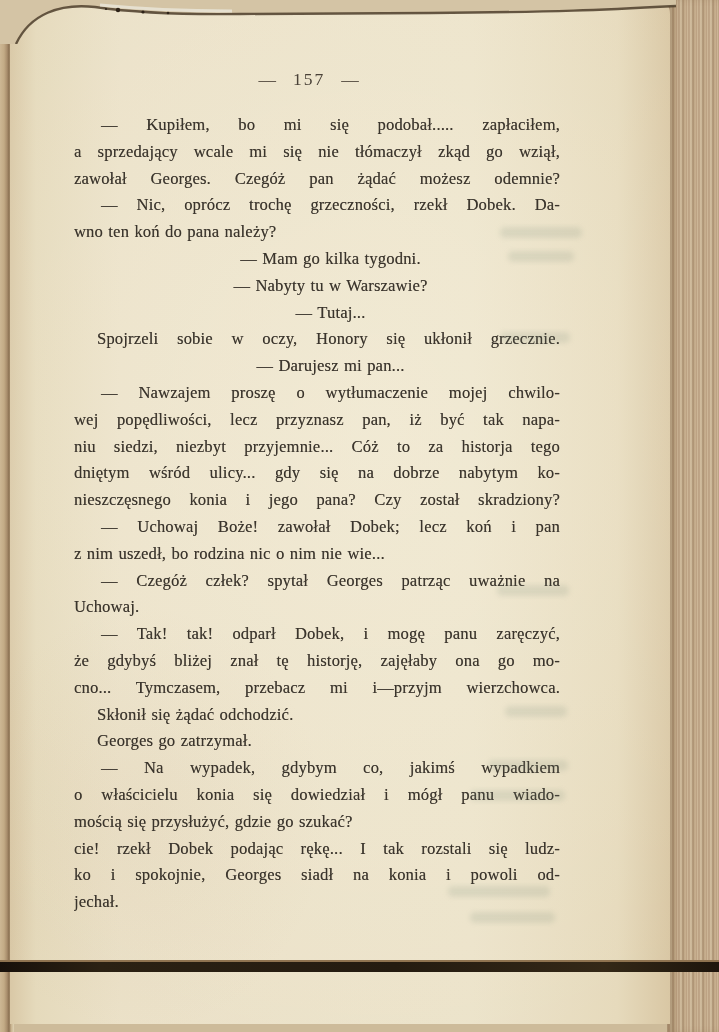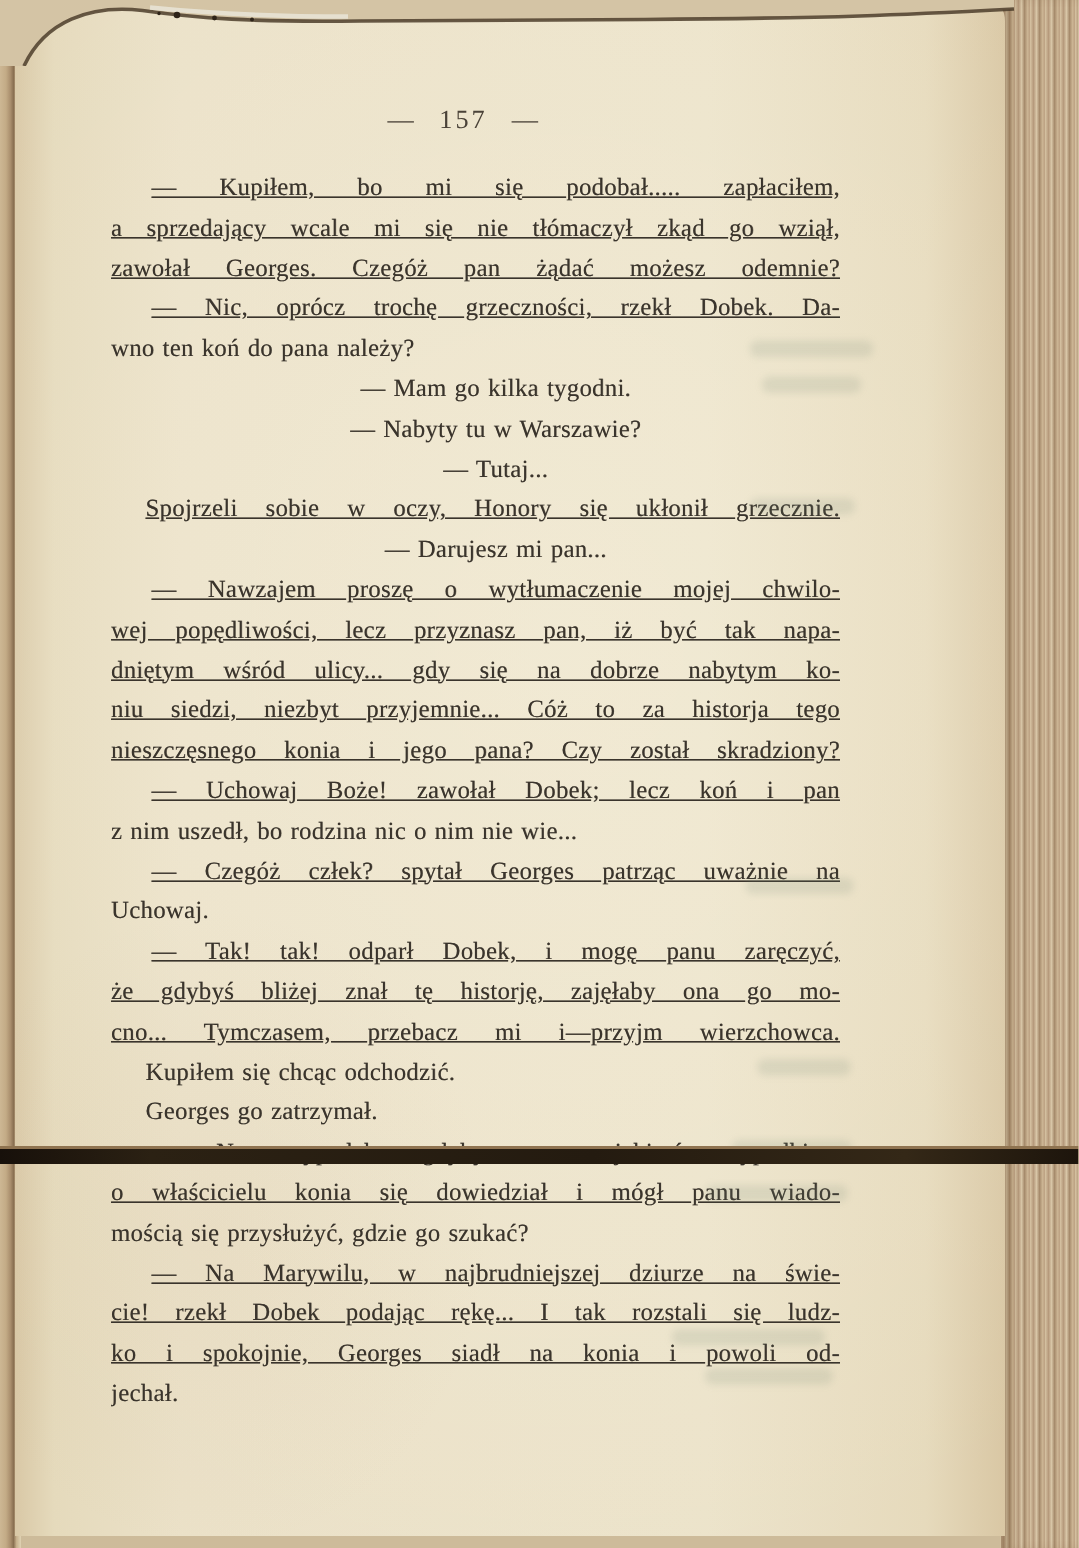--- a/index.html
+++ b/index.html
@@ -1,21 +1,21 @@
 <!DOCTYPE html>
 <html><head>
 <meta charset="utf-8">
 <style>
   html,body{margin:0;padding:0;}
   body{
     width:719px;height:1032px;overflow:hidden;
     font-family:"Liberation Serif","DejaVu Serif",serif;
     background:#cdbb9a;
   }
-  .book{position:relative;width:719px;height:776px;border-radius:32px;}
+  .book{position:relative;width:719px;height:972px;border-radius:32px;}
 
   
   .left-edge{
     position:absolute;left:0;top:0;width:14px;height:1032px;z-index:1;
     background:linear-gradient(90deg,#cdb794 0,#c3ab86 4px,#a98e6d 7px,#8a7052 9px,#c7b18d 11px,#e0d3b4 14px);
   }
   
   .fore-edge{
     position:absolute;right:0;top:0;width:52px;height:1032px;z-index:1;
     background:repeating-linear-gradient(90deg,
@@ -49,21 +49,21 @@
   }
   .header .num{margin:0 16px;letter-spacing:2px;}
 
   
   .text-block{
     position:absolute;left:64px;top:112px;width:486px;z-index:3;
     font-size:16.5px;color:#3a342c;letter-spacing:0.2px;word-spacing:1px;
     text-shadow:0.2px 0 0 rgba(58,52,44,.55);
   }
   .line{height:26.8px;line-height:26.8px;overflow:hidden;text-align:left;}
-  .line.j{text-align:justify;text-align-last:justify;text-decoration:underline;}
+  .line.j{text-align:justify;text-align-last:justify;}
   .line.d{padding-left:27px;text-align:center;}
   .line.p{padding-left:23px;}
 
   
   .sm{position:absolute;z-index:3;height:11px;border-radius:5px;
       background:rgba(116,136,121,.16);filter:blur(2.5px);}
   .sm.s1{left:500px;top:227px;width:82px}
   .sm.s2{left:508px;top:251px;width:66px}
   .sm.s3{left:500px;top:332px;width:70px}
   .sm.s4{left:497px;top:585px;width:72px}
@@ -91,36 +91,35 @@
         <div class="line f j">zawołał Georges. Czegóż pan żądać możesz odemnie?</div>
         <div class="line d j">— Nic, oprócz trochę grzeczności, rzekł Dobek. Da-</div>
         <div class="line f l">wno ten koń do pana należy?</div>
         <div class="line d l">— Mam go kilka tygodni.</div>
         <div class="line d l">— Nabyty tu w Warszawie?</div>
         <div class="line d l">— Tutaj...</div>
         <div class="line p j">Spojrzeli sobie w oczy, Honory się ukłonił grzecznie.</div>
         <div class="line d l">— Darujesz mi pan...</div>
         <div class="line d j">— Nawzajem proszę o wytłumaczenie mojej chwilo-</div>
         <div class="line f j">wej popędliwości, lecz przyznasz pan, iż być tak napa-</div>
+        <div class="line f j">niu siedzi, niezbyt przyjemnie... Cóż to za historja tego</div>
         <div class="line f j">dniętym wśród ulicy... gdy się na dobrze nabytym ko-</div>
-        <div class="line f j">niu siedzi, niezbyt przyjemnie... Cóż to za historja tego</div>
         <div class="line f j">nieszczęsnego konia i jego pana? Czy został skradziony?</div>
         <div class="line d j">— Uchowaj Boże! zawołał Dobek; lecz koń i pan</div>
         <div class="line f l">z nim uszedł, bo rodzina nic o nim nie wie...</div>
         <div class="line d j">— Czegóż człek? spytał Georges patrząc uważnie na</div>
         <div class="line f l">Uchowaj.</div>
         <div class="line d j">— Tak! tak! odparł Dobek, i mogę panu zaręczyć,</div>
         <div class="line f j">że gdybyś bliżej znał tę historję, zajęłaby ona go mo-</div>
         <div class="line f j">cno... Tymczasem, przebacz mi i—przyjm wierzchowca.</div>
-        <div class="line p l">Kupiłem się chcąc odchodzić.</div>
+        <div class="line p l">Skłonił się żądać odchodzić.</div>
         <div class="line p l">Georges go zatrzymał.</div>
         <div class="line d j">— Na wypadek, gdybym co, jakimś wypadkiem</div>
         <div class="line f j">o właścicielu konia się dowiedział i mógł panu wiado-</div>
         <div class="line f l">mością się przysłużyć, gdzie go szukać?</div>
-        <div class="line d j">— Na Marywilu, w najbrudniejszej dziurze na świe-</div>
         <div class="line f j">cie! rzekł Dobek podając rękę... I tak rozstali się ludz-</div>
         <div class="line f j">ko i spokojnie, Georges siadł na konia i powoli od-</div>
         <div class="line f l">jechał.</div>
       </div>
   </div>
 
   <div class="sm s1"></div>
   <div class="sm s2"></div>
   <div class="sm s3"></div>
   <div class="sm s4"></div>

